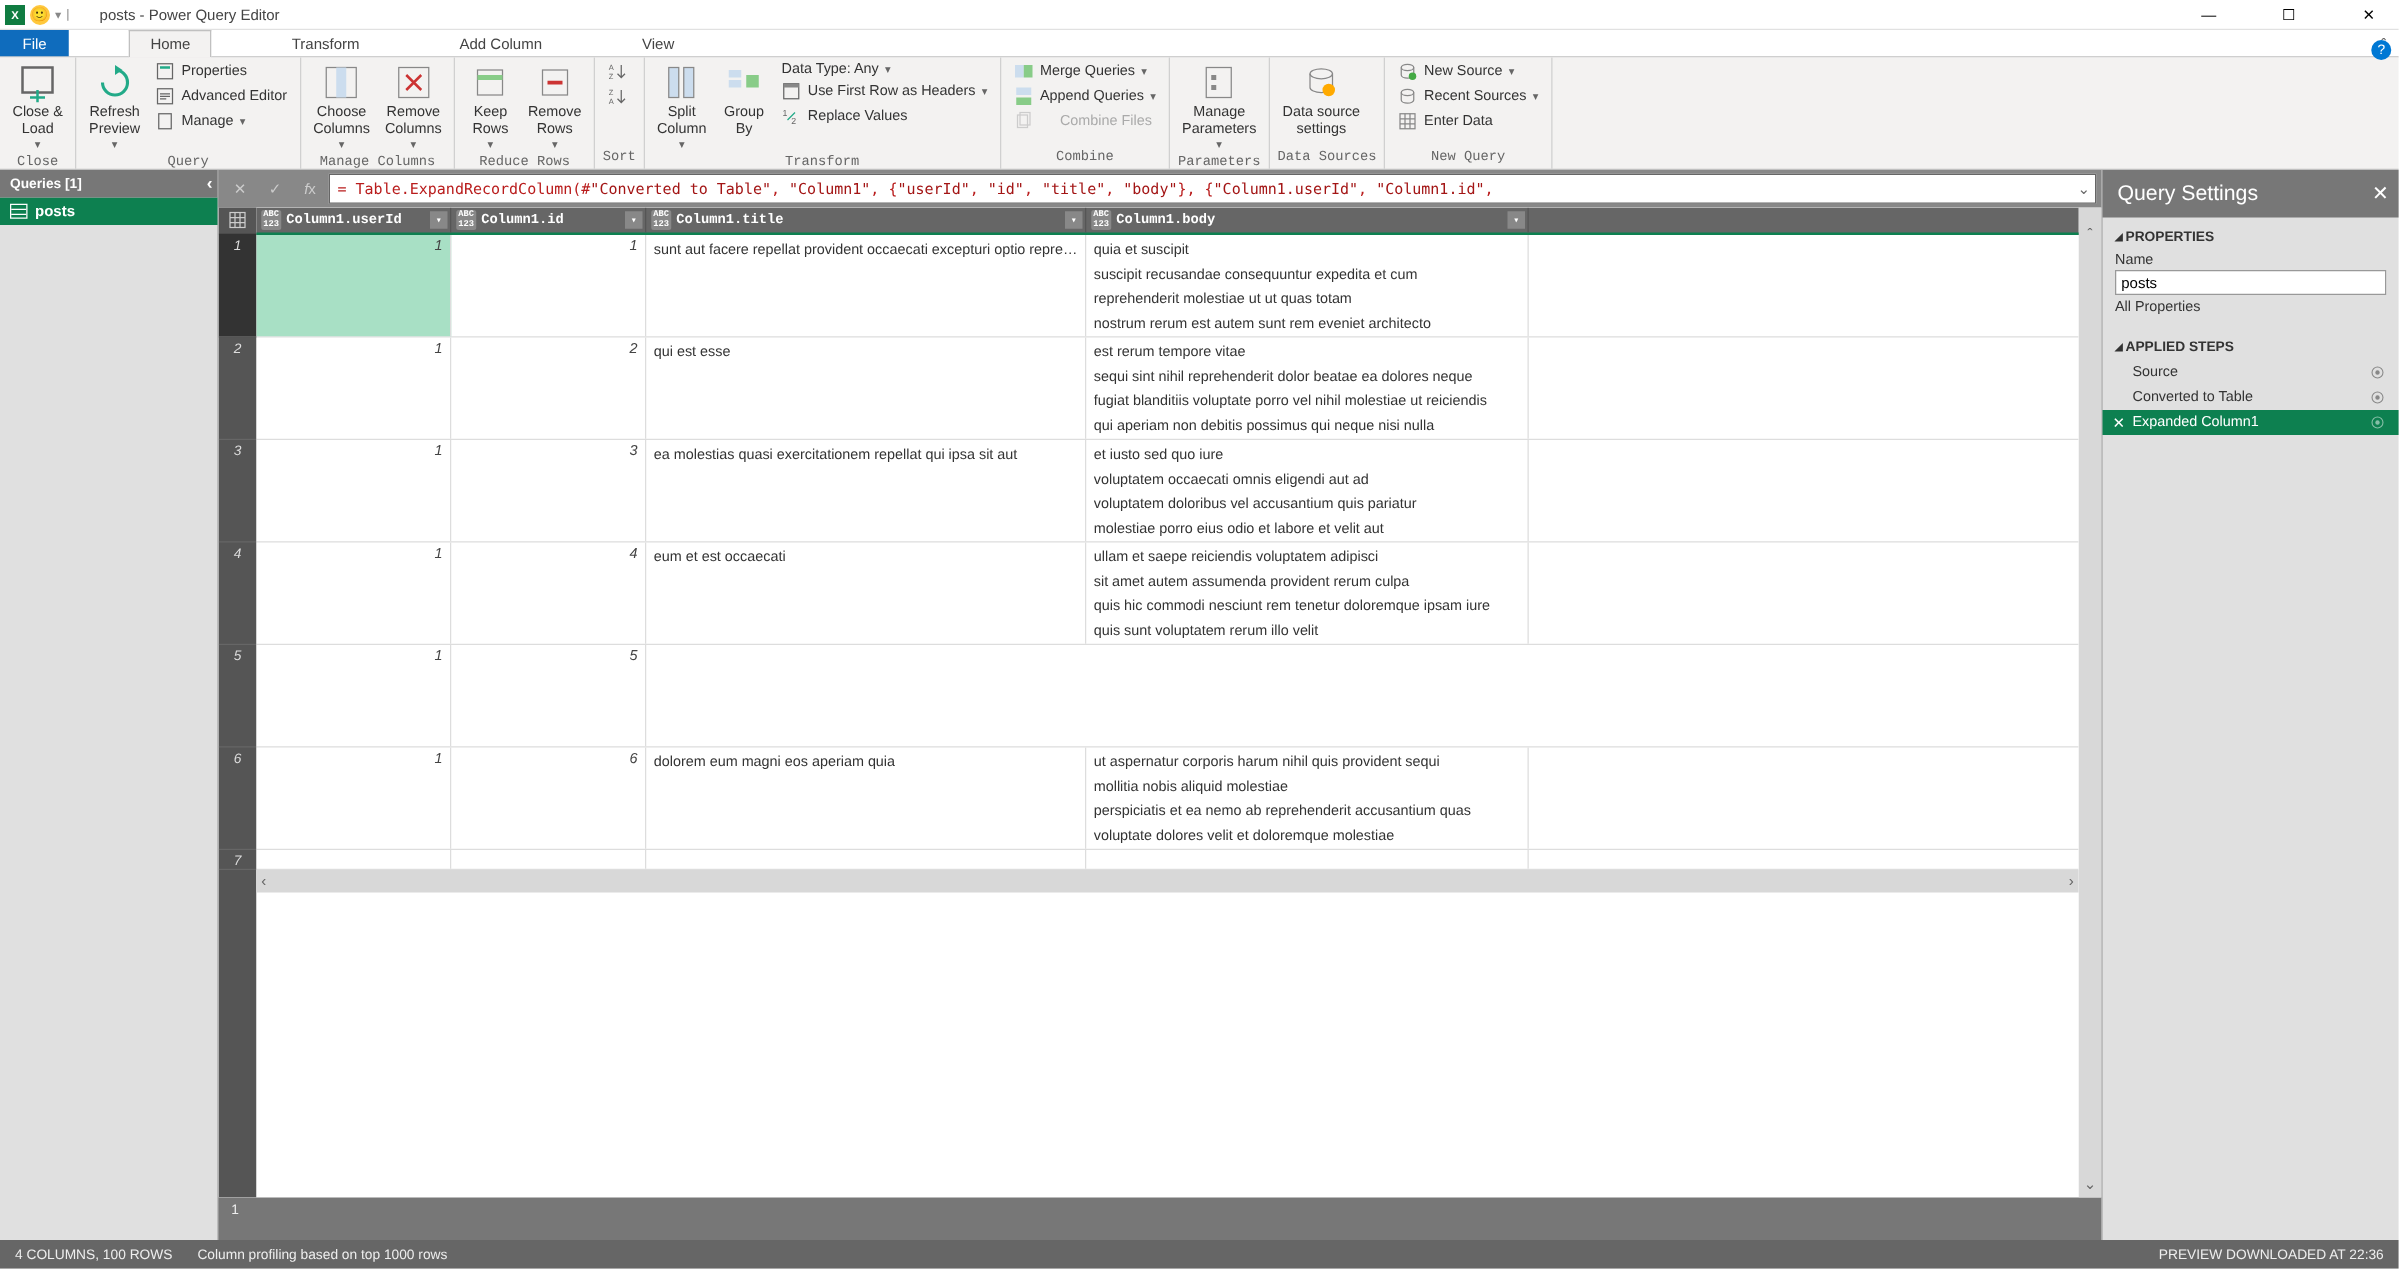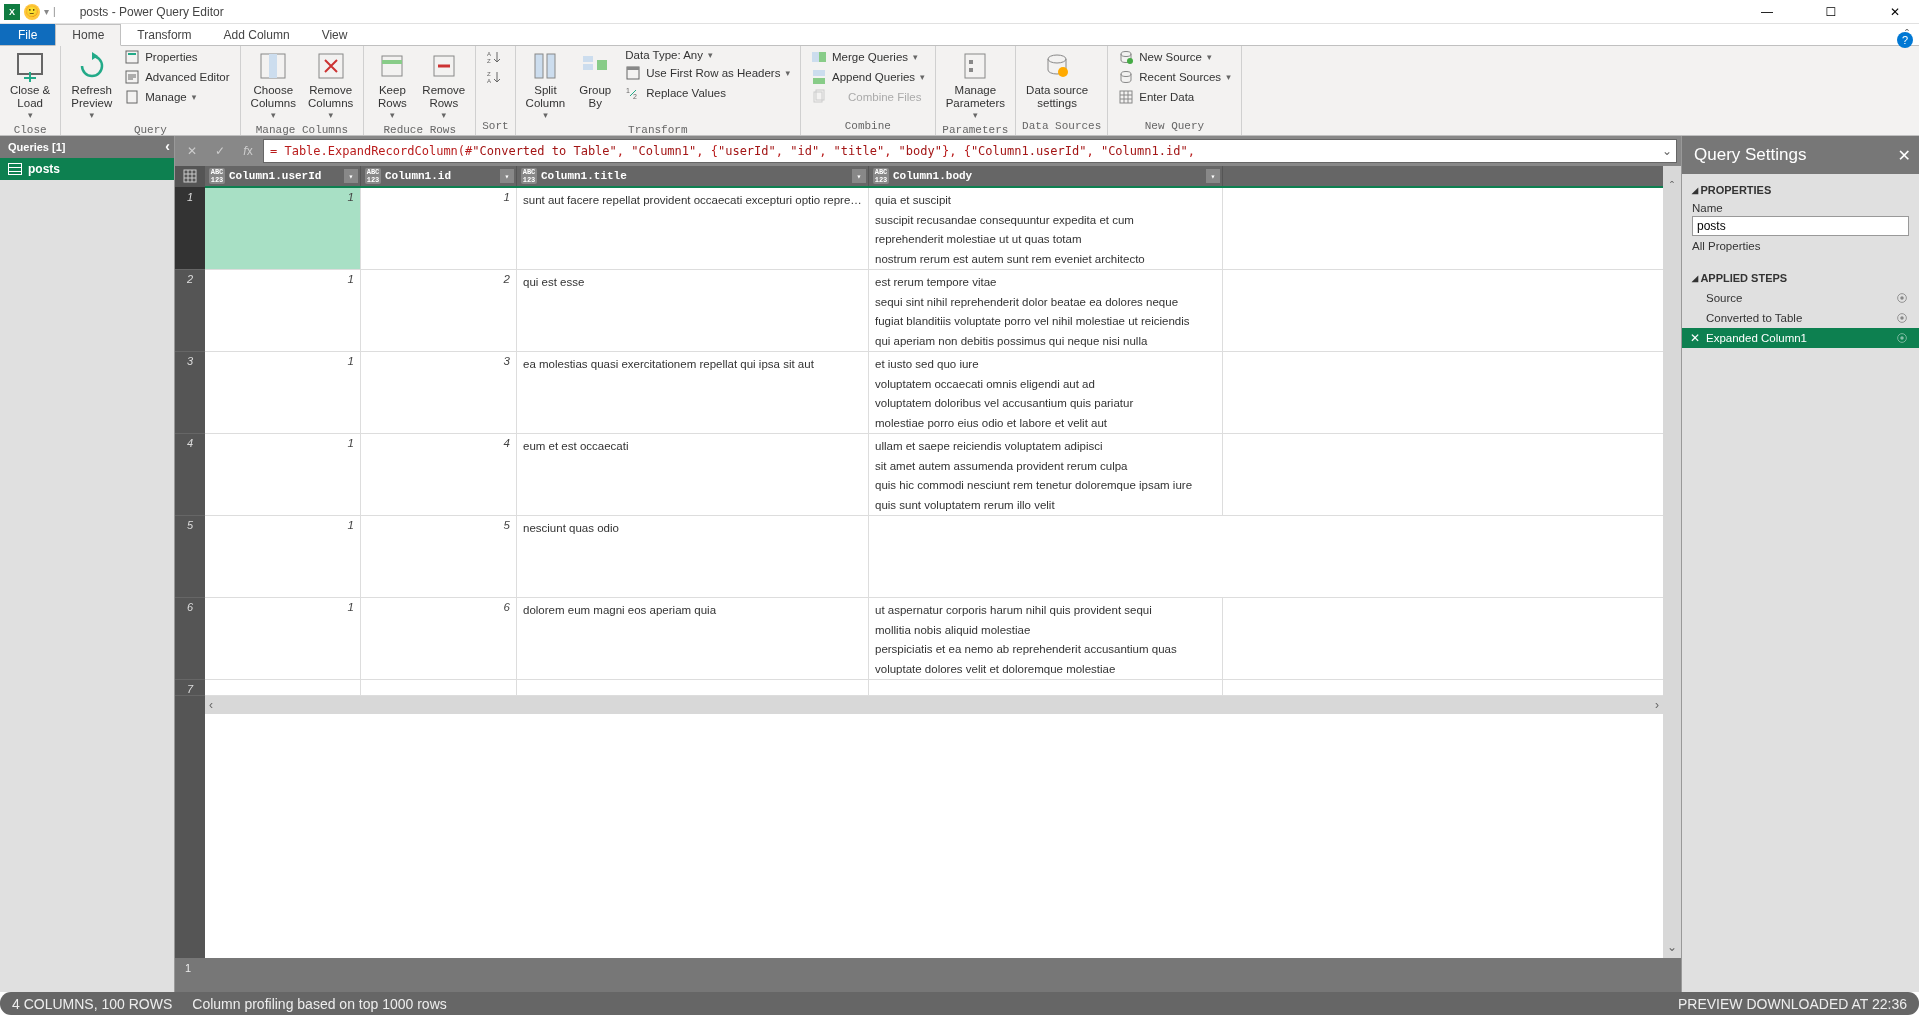--- a/index.html
+++ b/index.html
@@ -10,21 +10,21 @@
 .titlebar-left { display: flex; align-items: center; gap: 4px; }
 .app-icon { width: 16px; height: 16px; background: #107c41; color: #fff; font-size: 9px; display: flex; align-items: center; justify-content: center; font-weight: bold; }
 .smile { width: 16px; height: 16px; background: #ffc83d; border-radius: 50%; font-size: 11px; display: flex; align-items: center; justify-content: center; }
 .qat-sep { color: #888; font-size: 10px; }
 .title-text { margin-left: 20px; color: #444; }
 .titlebar-right { margin-left: auto; display: flex; gap: 24px; }
 .win-btn { width: 40px; height: 20px; display: flex; align-items: center; justify-content: center; cursor: pointer; font-size: 12px; }
 .help-circle { width: 16px; height: 16px; border-radius: 50%; background: #0078d4; color: #fff; font-size: 11px; display: flex; align-items: center; justify-content: center; position: absolute; right: 6px; top: 32px; }
 
 
-.ribbon-tabs { height: 22px; display: flex; align-items: stretch; background: #fff; border-bottom: 1px solid #c0c0c0; }
+.ribbon-tabs { height: 22px; display: flex; align-items: stretch; background: #fff; border-bottom: 1px solid #c0c0c0; gap: 48px; }
 .rtab { padding: 0 16px; display: flex; align-items: center; cursor: pointer; color: #444; }
 .rtab.file { background: #0f6cbd; color: #fff; padding: 0 18px; }
 .rtab.active { background: #f3f2f1; border: 1px solid #c0c0c0; border-bottom: 1px solid #f3f2f1; margin-bottom: -1px; }
 .ribbon-collapse { margin-left: auto; padding: 0 10px; display: flex; align-items: center; color: #666; cursor: pointer; }
 
 
 .ribbon { height: 90px; background: #f3f2f1; border-bottom: 1px solid #c0c0c0; display: flex; }
 .rgroup { border-right: 1px solid #d0d0d0; padding: 2px 6px 0 6px; display: flex; flex-direction: column; justify-content: space-between; }
 .rgroup-buttons { display: flex; gap: 4px; flex: 1; align-items: flex-start; }
 .rgroup-label { text-align: center; color: #666; font-size: 11px; padding: 2px 0 3px 0; font-family: Liberation Mono, monospace; }
@@ -98,21 +98,21 @@
 .sp-label { font-size: 11.5px; color: #333; padding: 2px 0; }
 .sp-input { width: 100%; border: 1px solid #999; background: #fff; padding: 2px 4px; font-size: 12px; }
 .sp-link { color: #333; font-size: 11.5px; cursor: pointer; padding: 4px 0; display: inline-block; }
 .steps { margin: 0 -10px; }
 .step { padding: 3px 10px 3px 24px; font-size: 11.5px; color: #333; cursor: pointer; position: relative; display: flex; align-items: center; }
 .step.active { background: #0d8050; color: #fff; }
 .step-gear { margin-left: auto; width: 14px; height: 14px; opacity: 0.5; }
 .step.active .step-x { position: absolute; left: 8px; font-size: 12px; }
 
 
-.statusbar { height: 23px; background: #666; color: #eee; display: flex; align-items: center; padding: 0 12px; font-size: 14px; border-radius: 11px; }
+.statusbar { height: 23px; background: #666; color: #eee; display: flex; align-items: center; padding: 0 12px; font-size: 11px; }
 .statusbar .right { margin-left: auto; }
 </style>
 </head>
 <body>
 
 <div class="titlebar">
   <div class="titlebar-left">
     <div class="app-icon">X</div>
     <div class="smile">🙂</div>
     <span class="qat-sep">▾</span>
@@ -503,23 +503,20 @@
               <div class="gcell c-body">
                 <div class="line">ullam et saepe reiciendis voluptatem adipisci</div>
                 <div class="line">sit amet autem assumenda provident rerum culpa</div>
                 <div class="line">quis hic commodi nesciunt rem tenetur doloremque ipsam iure</div>
                 <div class="line">quis sunt voluptatem rerum illo velit</div>
               </div>
             </div>
             <div class="grow" style="height: 82px;">
               <div class="gcell num c-userId">1</div>
               <div class="gcell num c-id">5</div>
-              <div class="gcell c-title">
-                <div class="line">nesciunt quas odio</div>
-              </div>
             </div>
             <div class="grow" style="height: 82px;">
               <div class="gcell num c-userId">1</div>
               <div class="gcell num c-id">6</div>
               <div class="gcell c-title">
                 <div class="line">dolorem eum magni eos aperiam quia</div>
               </div>
               <div class="gcell c-body">
                 <div class="line">ut aspernatur corporis harum nihil quis provident sequi</div>
                 <div class="line">mollitia nobis aliquid molestiae</div>

